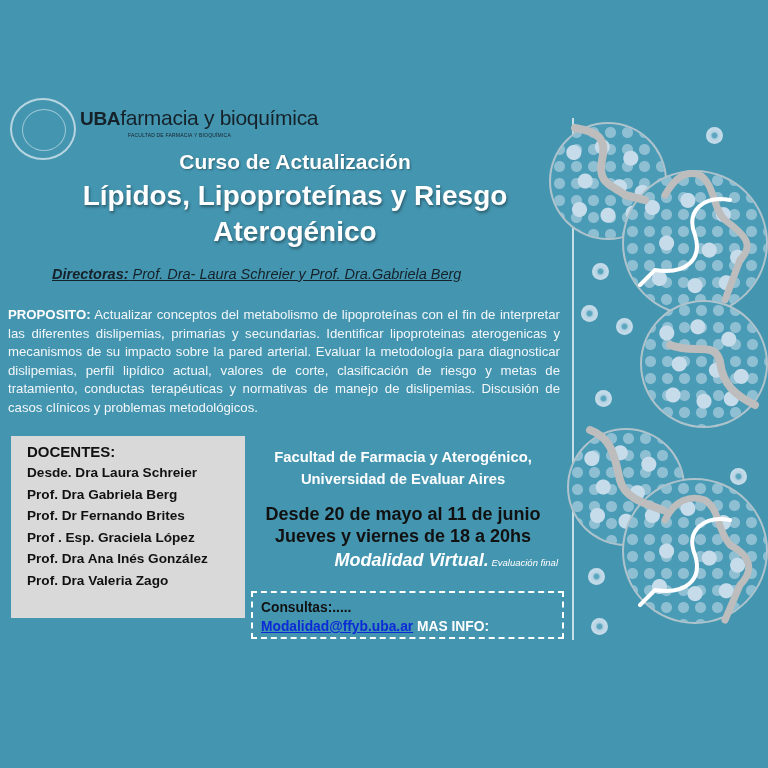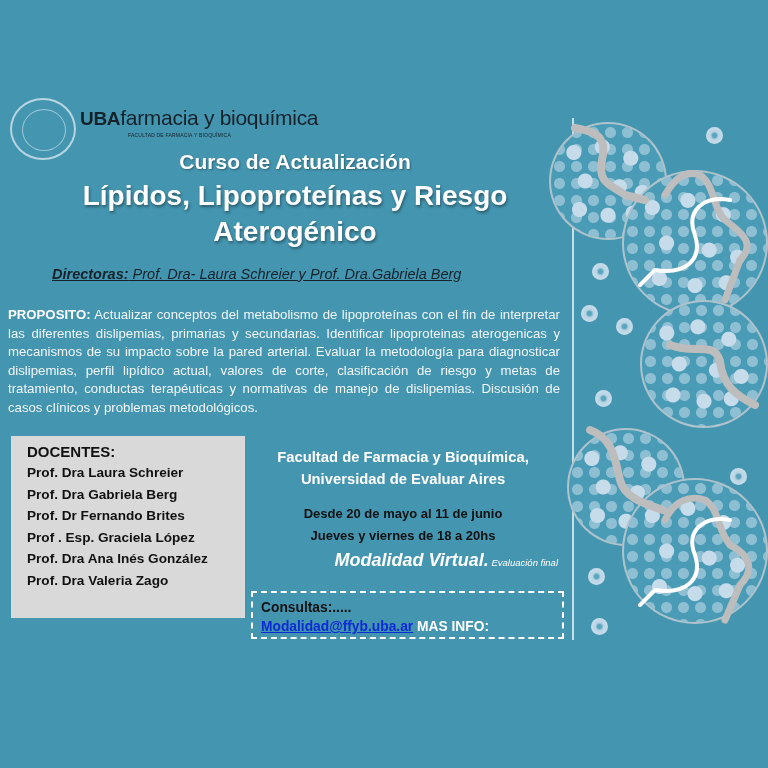--- a/index.html
+++ b/index.html
@@ -29,21 +29,21 @@
           color:#f2f7fa; }
   .prop b { color:#fff; }
 
   
   .docentes { left:11px; top:436px; width:234px; height:182px; background:#d9d9d9; box-sizing:border-box;
               padding:6px 16px; color:#111; font-weight:bold; font-size:13.6px; line-height:21.6px; }
   .docentes .hd { font-size:15px; line-height:20px; }
 
   
   .venue { left:248px; top:446px; width:310px; text-align:center; font-weight:bold; font-size:14.8px; line-height:22px; }
-  .dates { left:248px; top:503px; width:310px; text-align:center; font-weight:bold; font-size:13px;
+  .dates { left:248px; top:503px; width:310px; text-align:center; font-weight:bold; font-size:18px;
            line-height:22px; color:#111; }
   .modal { left:248px; top:550px; width:310px; text-align:right; white-space:nowrap; }
   .modal .big { font-weight:bold; font-style:italic; font-size:18px; }
   .modal .small { font-style:italic; font-size:9.5px; }
 
   
   .consult { left:251px; top:591px; width:313px; height:48px; border:2px dashed #fff; box-sizing:border-box;
              padding:5px 8px; font-weight:bold; font-size:13.8px; line-height:19px; }
   .consult .k { color:#111; }
   .consult a { color:#0b2bd6; text-decoration:underline; }
@@ -82,30 +82,30 @@
   <div>Lípidos, Lipoproteínas y Riesgo</div>
   <div>Aterogénico</div>
 </div>
 
 <div class="abs directoras"><span class="lbl">Directoras:</span><span> Prof. Dra- Laura Schreier  y Prof. Dra.Gabriela Berg</span></div>
 
 <div class="abs prop"><b>PROPOSITO:</b><span> Actualizar conceptos del metabolismo de lipoproteínas con el fin de interpretar las diferentes dislipemias, primarias y secundarias. Identificar lipoproteinas aterogenicas y mecanismos de su impacto sobre la pared arterial. Evaluar la metodología para diagnosticar dislipemias, perfil lipídico actual, valores de corte, clasificación de riesgo y metas de tratamiento, conductas terapéuticas y normativas de manejo de dislipemias. Discusión de casos clínicos y problemas metodológicos.</span></div>
 
 <div class="abs docentes">
   <div class="hd">DOCENTES:</div>
-  <div>Prof. Dra Laura Schreier</div>
+  <div>Desde. Dra Laura Schreier</div>
   <div>Prof. Dra Gabriela Berg</div>
   <div>Prof. Dr Fernando Brites</div>
   <div>Prof . Esp. Graciela López</div>
   <div>Prof. Dra Ana Inés González</div>
   <div>Prof. Dra Valeria Zago</div>
 </div>
 
 <div class="abs venue">
-  <div>Facultad de Farmacia y Bioquímica,</div>
+  <div>Facultad de Farmacia y Aterogénico,</div>
   <div>Universidad de Evaluar Aires</div>
 </div>
 <div class="abs dates">
   <div>Desde 20 de mayo al 11 de junio</div>
   <div>Jueves y viernes de 18 a 20hs</div>
 </div>
 <div class="abs modal"><span class="big">Modalidad Virtual.</span><span class="small"> Evaluación final</span></div>
 
 <div class="abs consult">
   <div class="k">Consultas:.....</div>

